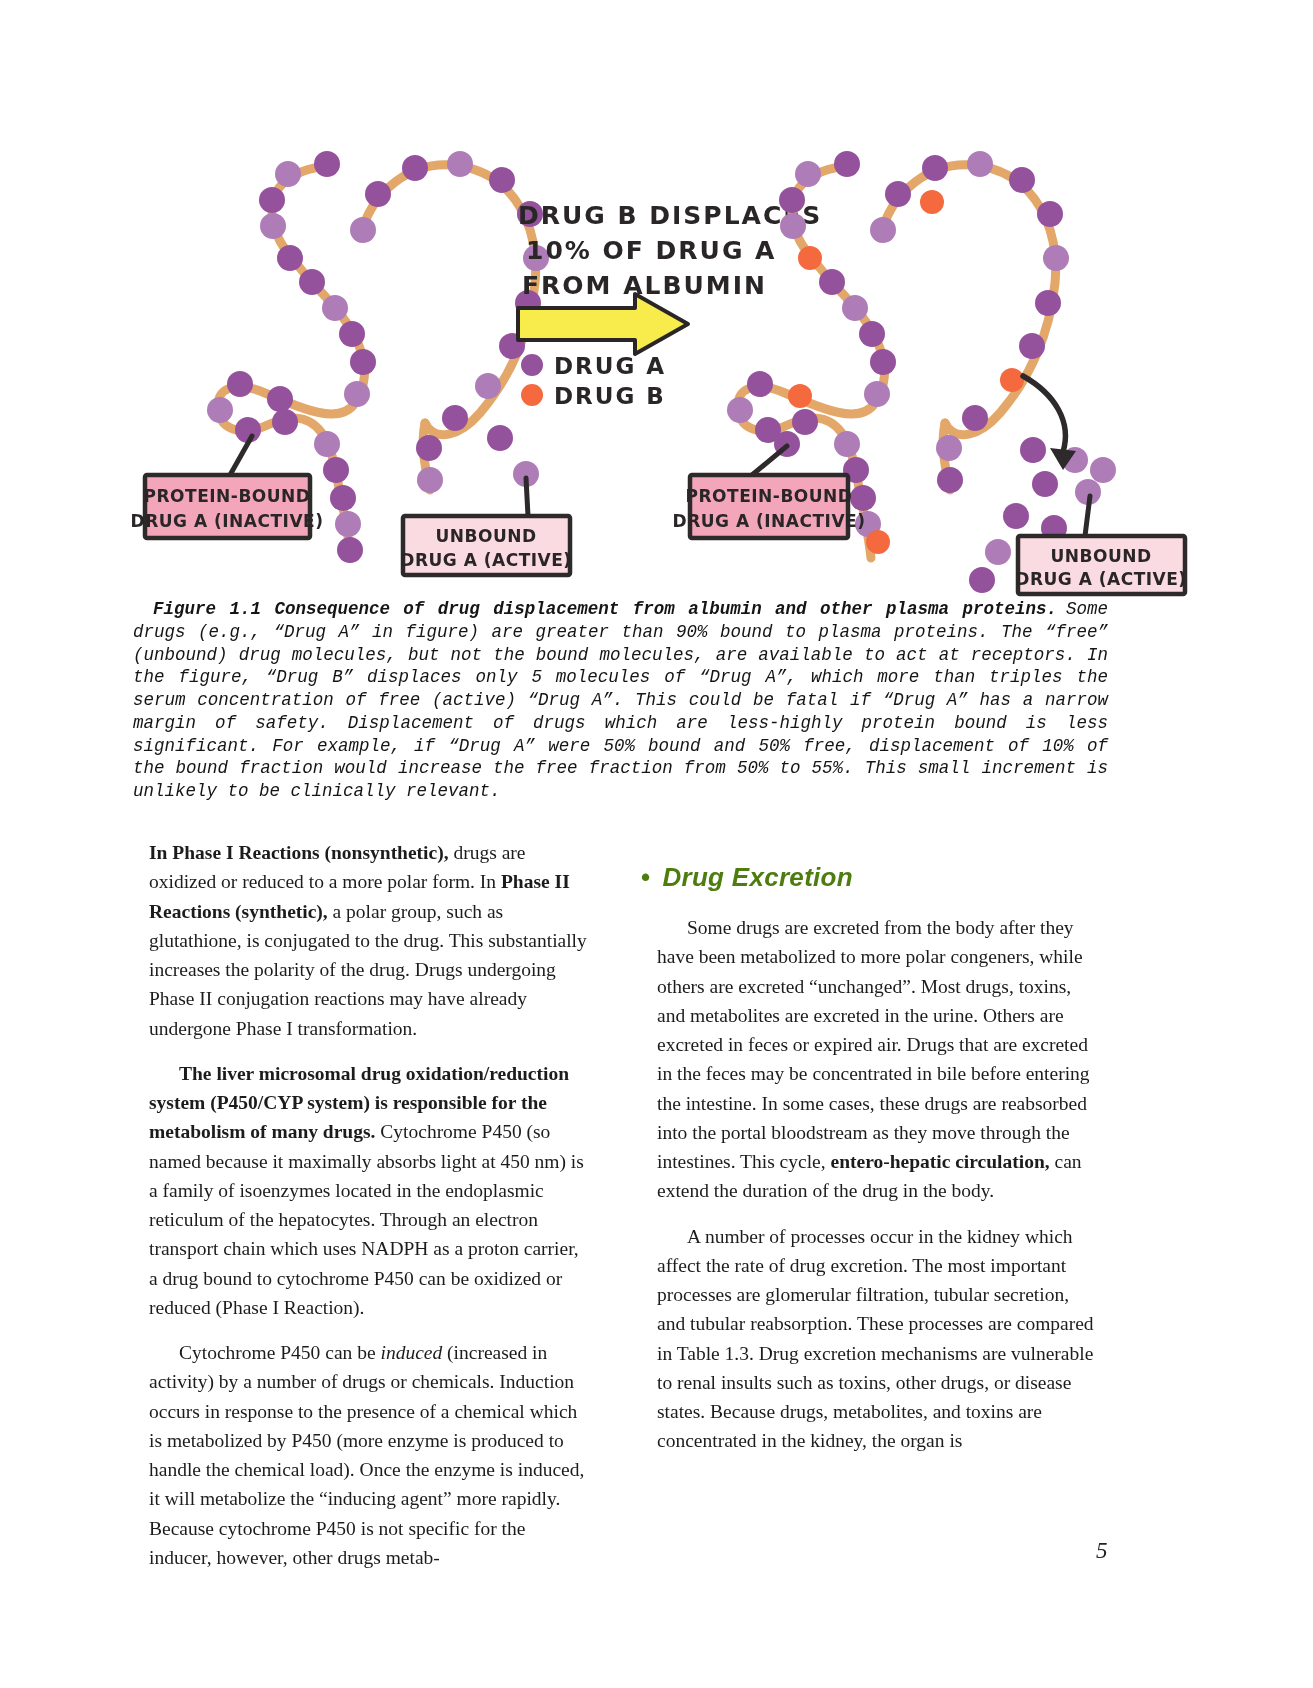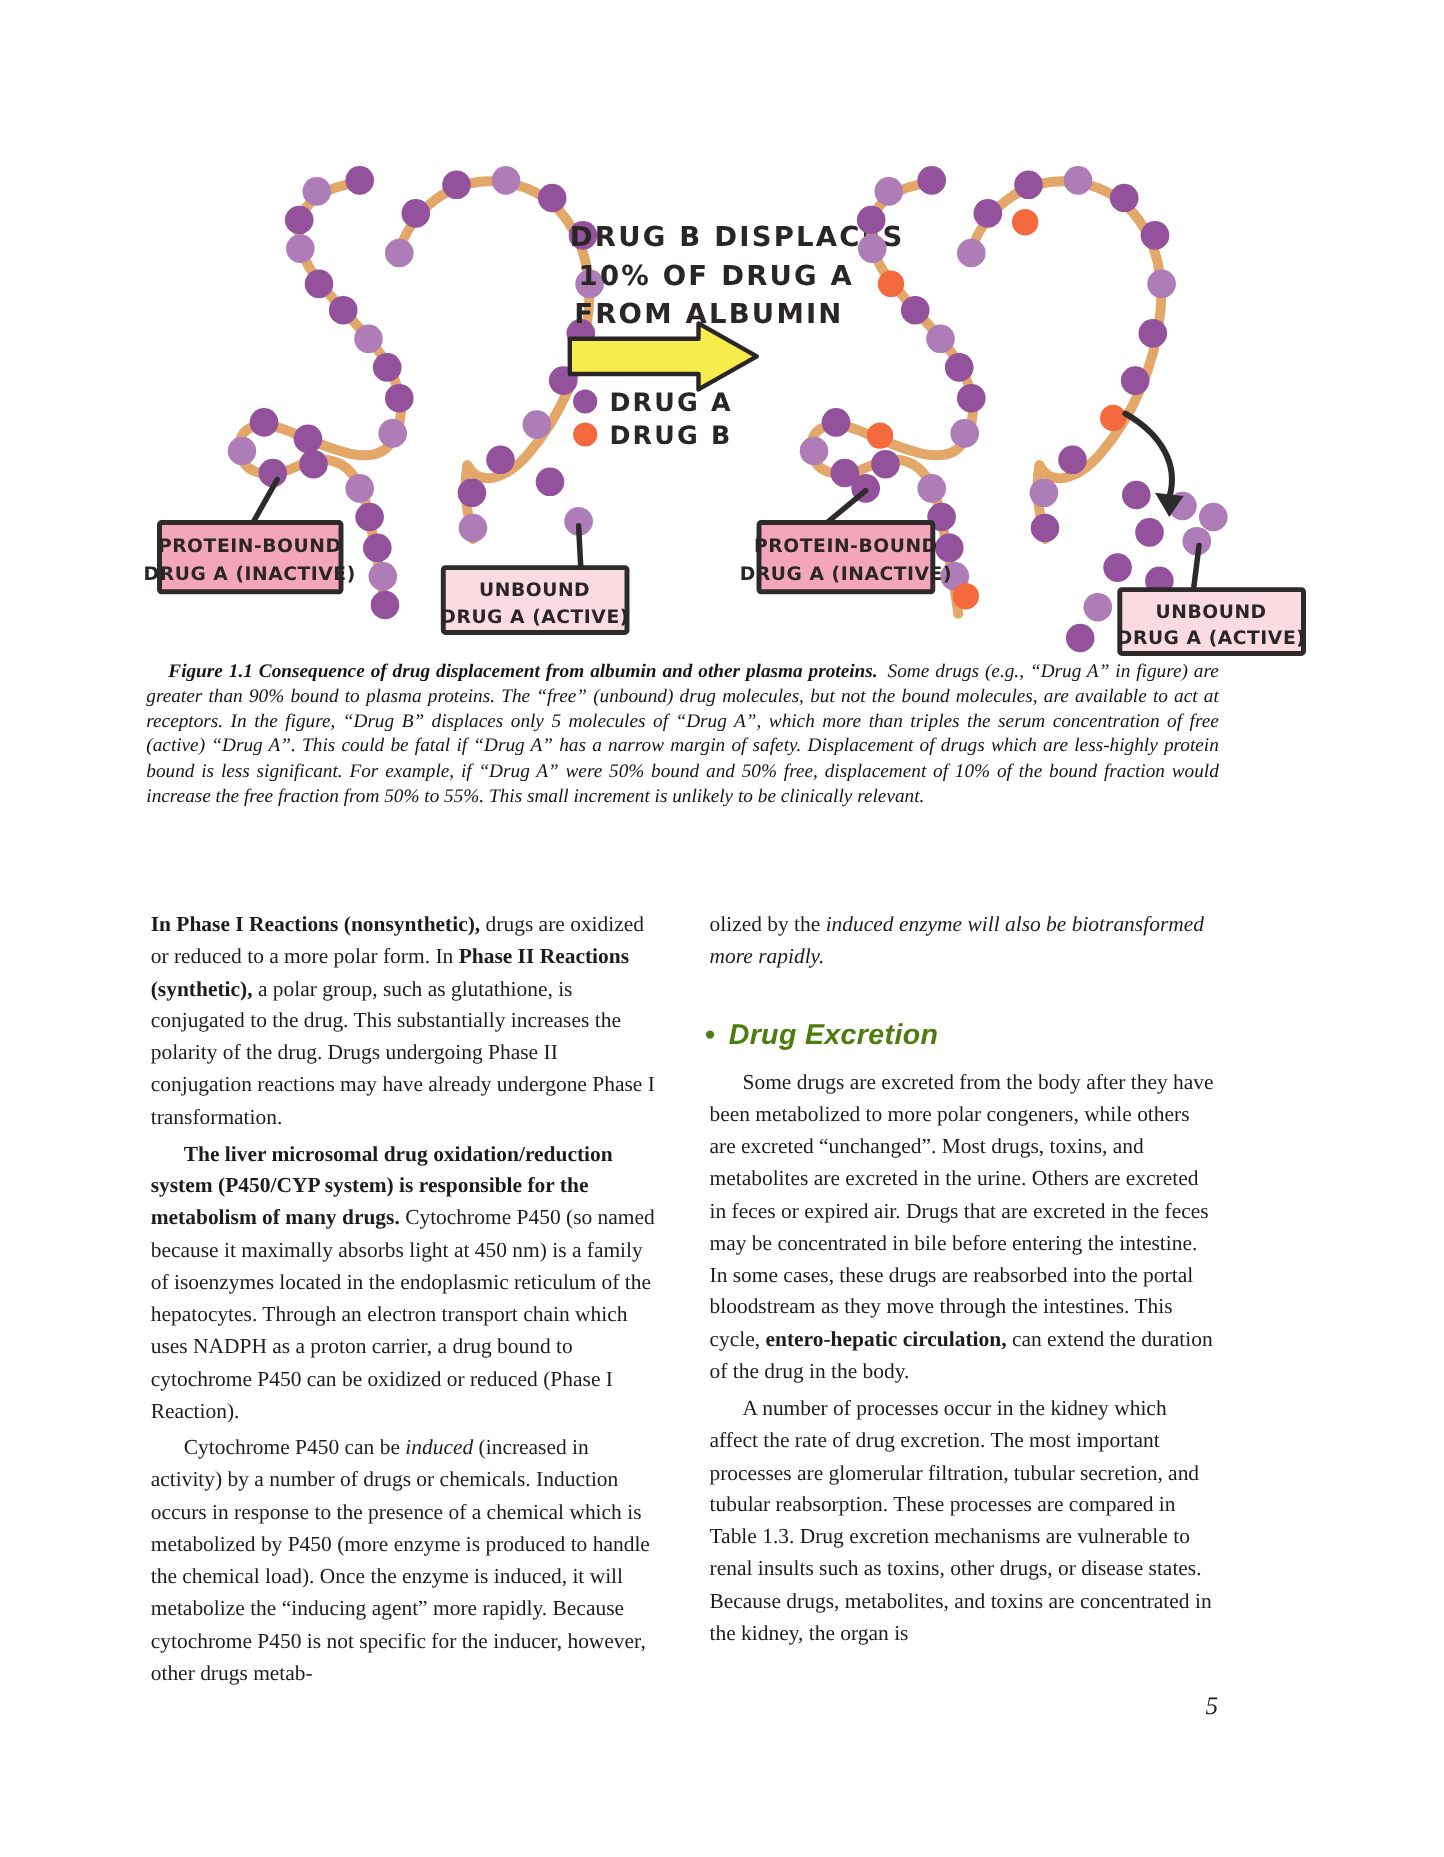--- a/index.html
+++ b/index.html
@@ -20,27 +20,27 @@
   .ptr   { stroke:#2e2a2b; stroke-width:5; stroke-linecap:round; fill:none; }
   .lblbox{ stroke:#2e2a2b; stroke-width:4.5; }
   .boxdark  { fill:#f3a6ba; }
   .boxlight { fill:#fbdbe2; }
   .yarrow { fill:#f8ec4d; stroke:#2a2627; stroke-width:4; stroke-linejoin:round; }
   .blkarrow { stroke:#2e2a2b; stroke-width:5.5; fill:none; stroke-linecap:round; }
 
   .caption {
     position:absolute; left:133px; top:598px; width:975px;
     font-size:17.5px; line-height:1.3; font-style:italic; color:#151515;
-    text-align:justify; text-indent:20px;
+    text-align:justify; text-indent:20px;font-family:Liberation Mono, monospace;
   }
   .cap-lead { font-weight:bold; padding-right:9px; }
 
   .columns { position:absolute; left:133px; top:822px; width:980px; display:flex; gap:37px; }
   .col { width:471px; font-size:19.5px; line-height:1.5; }
-  .col p { margin:4px; }
+  .col p { margin:16px; }
   .col p.indent { text-indent:30px; }
   .section-heading {
     font-family:"Liberation Sans", sans-serif; font-style:italic; font-weight:bold;
     color:#4d7c0f; font-size:26px; margin:36px 0 10px 0; letter-spacing:0.3px;
   }
   .section-heading .bullet { font-style:normal; padding-right:12px; }
   .pagenum { position:absolute; left:1096px; top:1538px; font-size:23px; font-style:italic; color:#222; }
 </style>
 </head>
 <body>
@@ -196,21 +196,20 @@
     <span class="cap-lead">Figure 1.1  Consequence of drug displacement from albumin and other plasma proteins.</span><span>Some drugs (e.g., “Drug A” in figure) are greater than 90% bound to plasma proteins. The “free” (unbound) drug molecules, but not the bound molecules, are available to act at receptors. In the figure, “Drug B” displaces only 5 molecules of “Drug A”, which more than triples the serum concentration of free (active) “Drug A”. This could be fatal if “Drug A” has a narrow margin of safety. Displacement of drugs which are less-highly protein bound is less significant. For example, if “Drug A” were 50% bound and 50% free, displacement of 10% of the bound fraction would increase the free fraction from 50% to 55%. This small increment is unlikely to be clinically relevant.</span>
   </div>
 
   <div class="columns">
     <div class="col">
       <p><b>In Phase I Reactions (nonsynthetic),</b><span> drugs are oxidized or reduced to a more polar form. In </span><b>Phase II Reactions (synthetic),</b><span> a polar group, such as glutathione, is conjugated to the drug. This substantially increases the polarity of the drug. Drugs undergoing Phase II conjugation reactions may have already undergone Phase I transformation.</span></p>
       <p class="indent"><b>The liver microsomal drug oxidation/reduction system (P450/CYP system) is responsible for the metabolism of many drugs.</b><span> Cytochrome P450 (so named because it maximally absorbs light at 450 nm) is a family of isoenzymes located in the endoplasmic reticulum of the hepatocytes. Through an electron transport chain which uses NADPH as a proton carrier, a drug bound to cytochrome P450 can be oxidized or reduced (Phase I Reaction).</span></p>
       <p class="indent"><span>Cytochrome P450 can be </span><i>induced</i><span> (increased in activity) by a number of drugs or chemicals. Induction occurs in response to the presence of a chemical which is metabolized by P450 (more enzyme is produced to handle the chemical load). Once the enzyme is induced, it will metabolize the “inducing agent” more rapidly. Because cytochrome P450 is not specific for the inducer, however, other drugs metab-</span></p>
     </div>
     <div class="col">
-      <p><span>olized by the </span><i>induced enzyme will also be biotransformed more rapidly.</i></p>
       <h2 class="section-heading"><span class="bullet">•</span><span>Drug Excretion</span></h2>
       <p class="indent"><span>Some drugs are excreted from the body after they have been metabolized to more polar congeners, while others are excreted “unchanged”. Most drugs, toxins, and metabolites are excreted in the urine. Others are excreted in feces or expired air. Drugs that are excreted in the feces may be concentrated in bile before entering the intestine. In some cases, these drugs are reabsorbed into the portal bloodstream as they move through the intestines. This cycle, </span><b>entero-hepatic circulation,</b><span> can extend the duration of the drug in the body.</span></p>
       <p class="indent"><span>A number of processes occur in the kidney which affect the rate of drug excretion. The most important processes are glomerular filtration, tubular secretion, and tubular reabsorption. These processes are compared in Table 1.3. Drug excretion mechanisms are vulnerable to renal insults such as toxins, other drugs, or disease states. Because drugs, metabolites, and toxins are concentrated in the kidney, the organ is</span></p>
     </div>
   </div>
 
   <div class="pagenum">5</div>
 </div>
 
 </body></html>

